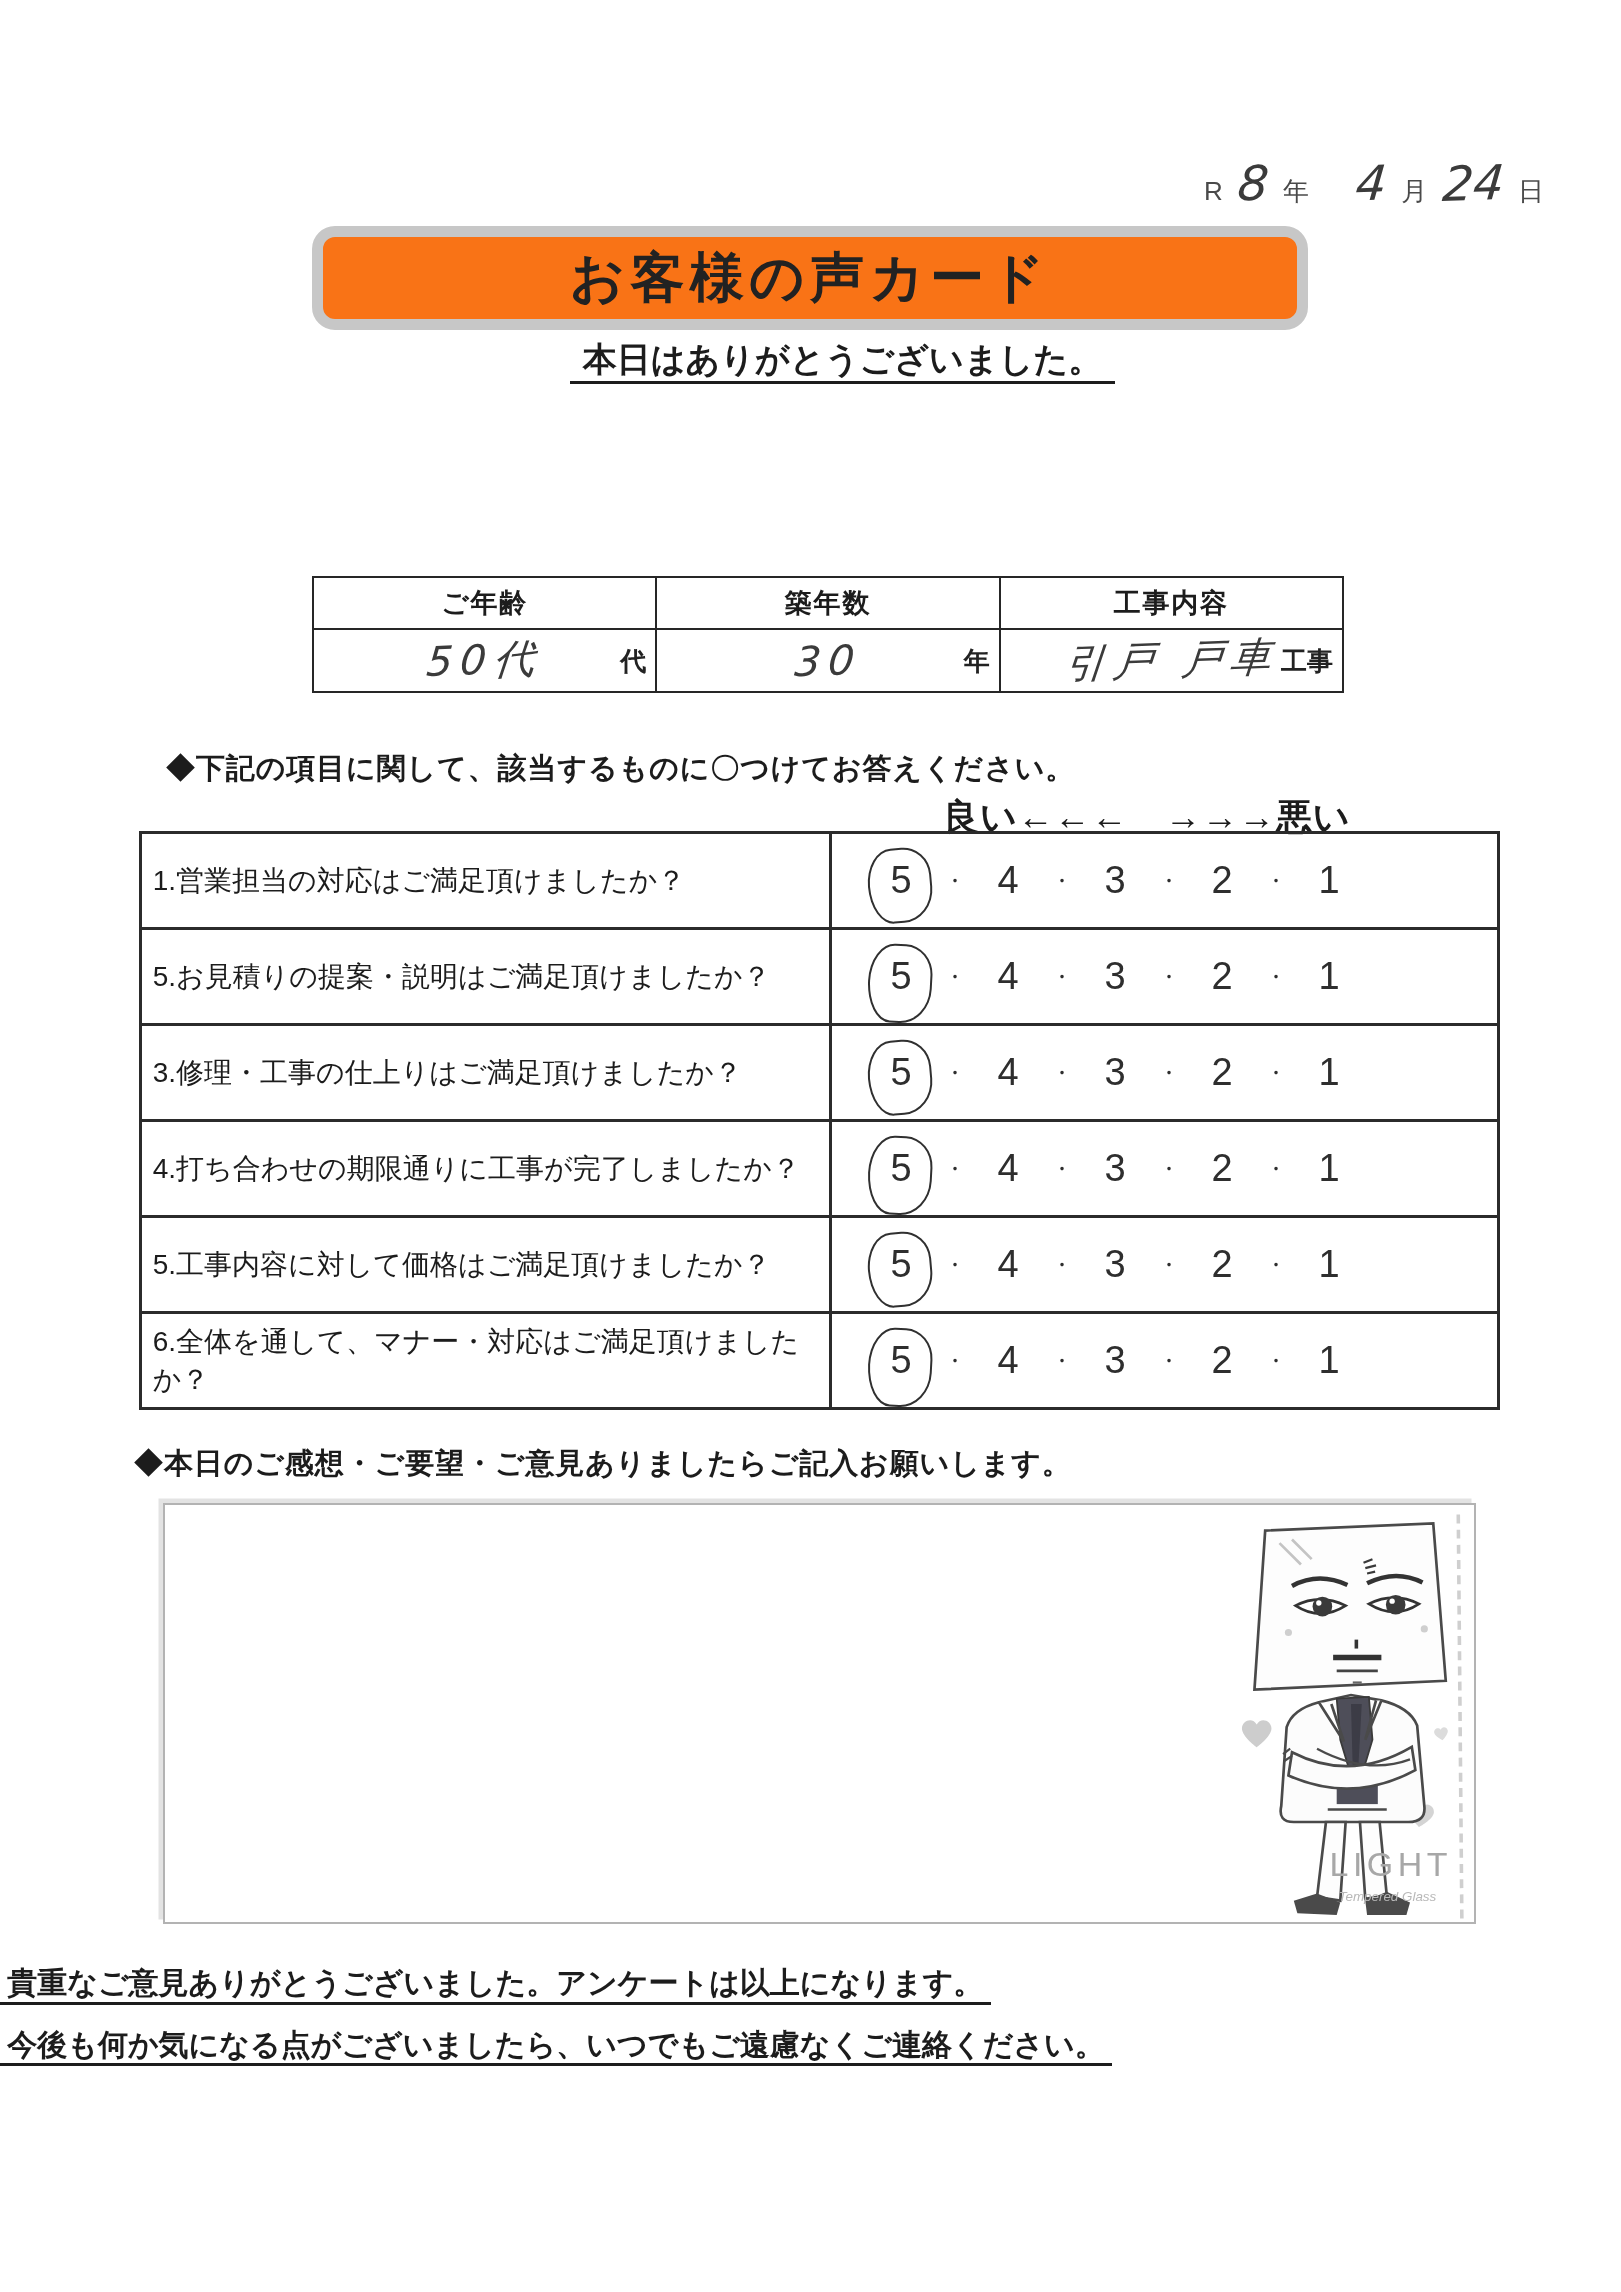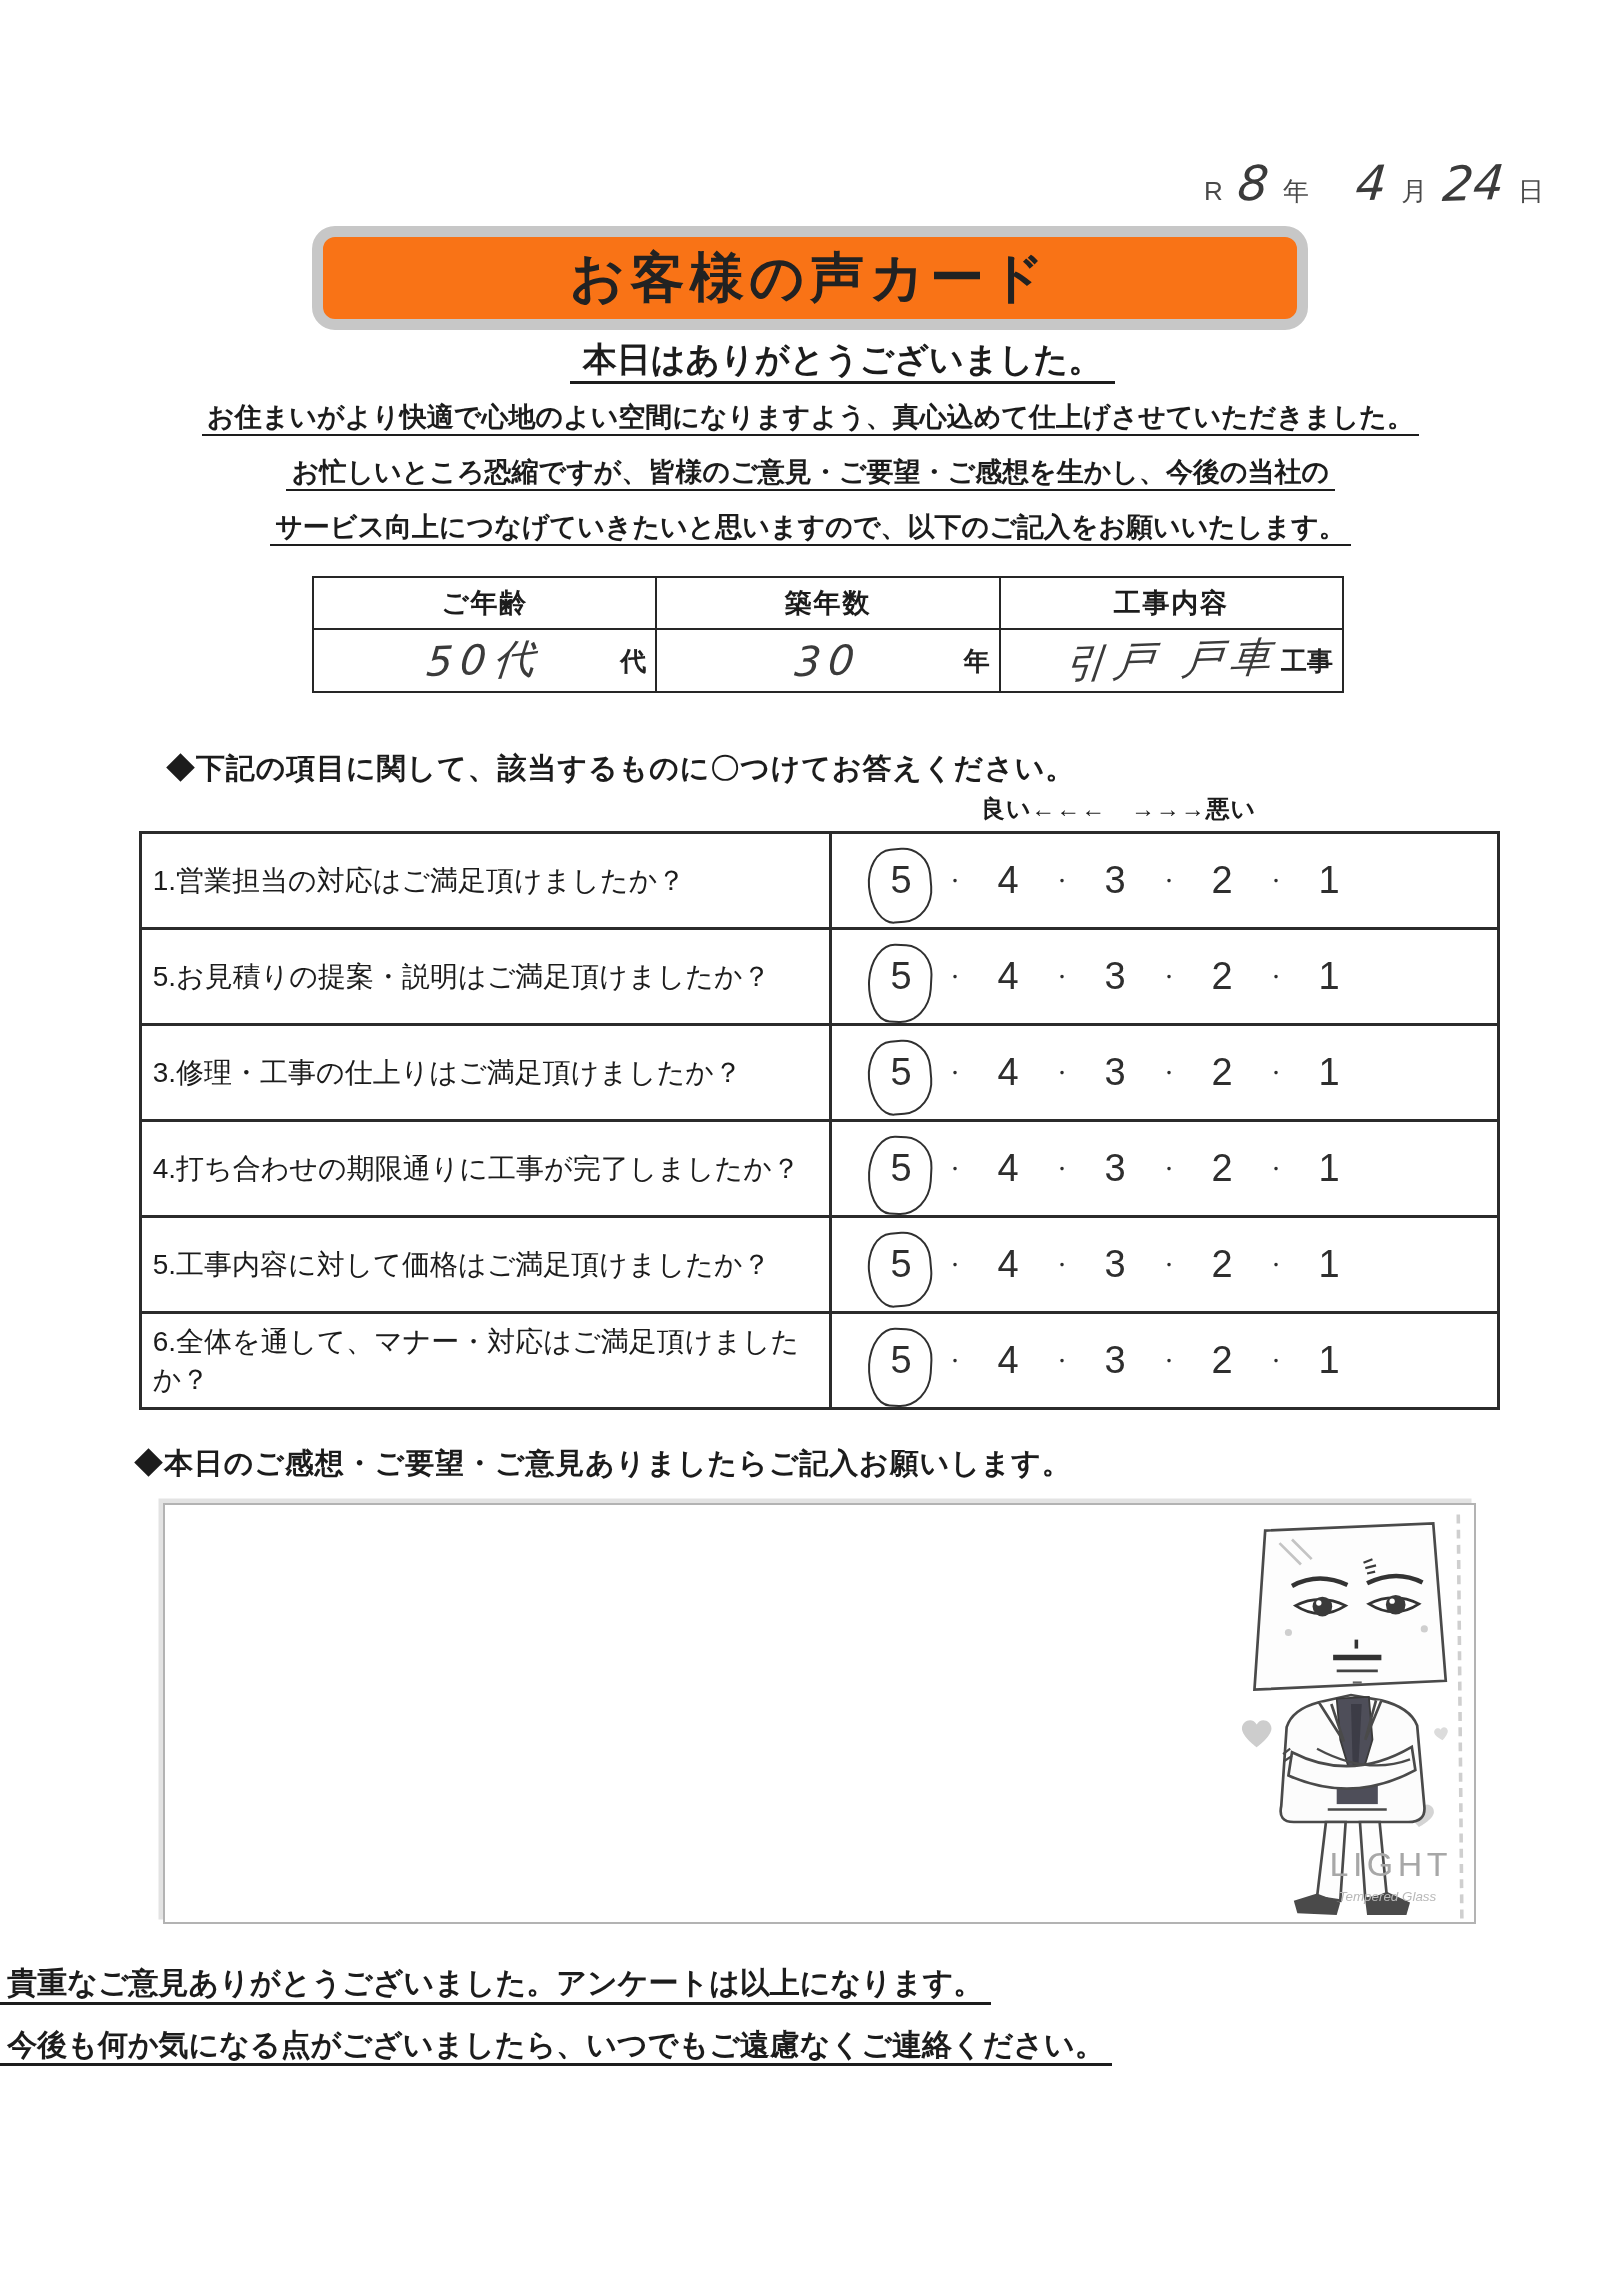--- a/index.html
+++ b/index.html
@@ -69,22 +69,22 @@
   .info-table td .suffix{
     position:absolute;right:9px;bottom:12.5px;
     font-size:26px;font-weight:bold;color:#222;
   }
   
   .survey-instruction{
     position:absolute;left:134px;top:749px;
     font-size:29px;font-weight:bold;letter-spacing:0.9px;margin-left:32px;
   }
   .scale-label{
-    position:absolute;left:981px;top:793px;
-    font-size:24px;font-weight:bold;letter-spacing:0.9px;
+    position:absolute;left:943px;top:793px;
+    font-size:36px;font-weight:bold;letter-spacing:0.9px;
   }
   .survey-table{
     position:absolute;left:139px;top:831px;width:1361px;
     border-collapse:collapse;table-layout:fixed;
   }
   .survey-table td{
     border:3.6px solid #2b2b2b;height:91px;vertical-align:middle;
   }
   .survey-table .q-cell{width:675px;font-size:28px;padding-left:10.7px;}
   .survey-table .r-cell{padding-left:50px;}
@@ -147,25 +147,20 @@
     <span class="printed">日</span>
   </div>
 
   <div class="title-box">
     <h1>お客様の声カード</h1>
   </div>
   <div class="subtitle">
     <span class="u">本日はありがとうございました。</span>
   </div>
 
-  <div class="intro">
-    <div class="line"><span class="u">お住まいがより快適で心地のよい空間になりますよう、真心込めて仕上げさせていただきました。</span></div>
-    <div class="line"><span class="u">お忙しいところ恐縮ですが、皆様のご意見・ご要望・ご感想を生かし、今後の当社の</span></div>
-    <div class="line"><span class="u">サービス向上につなげていきたいと思いますので、以下のご記入をお願いいたします。</span></div>
-  </div>
 
   <table class="info-table">
     <tbody>
       <tr>
         <th>ご年齢</th>
         <th>築年数</th>
         <th>工事内容</th>
       </tr>
       <tr>
         <td>

